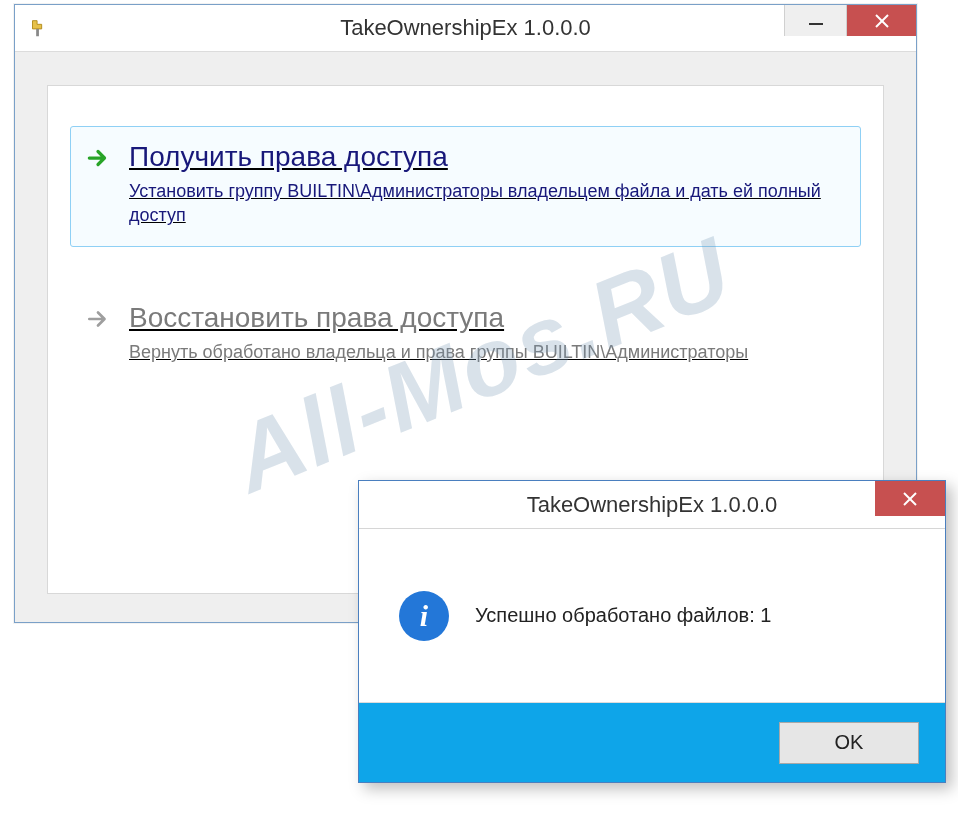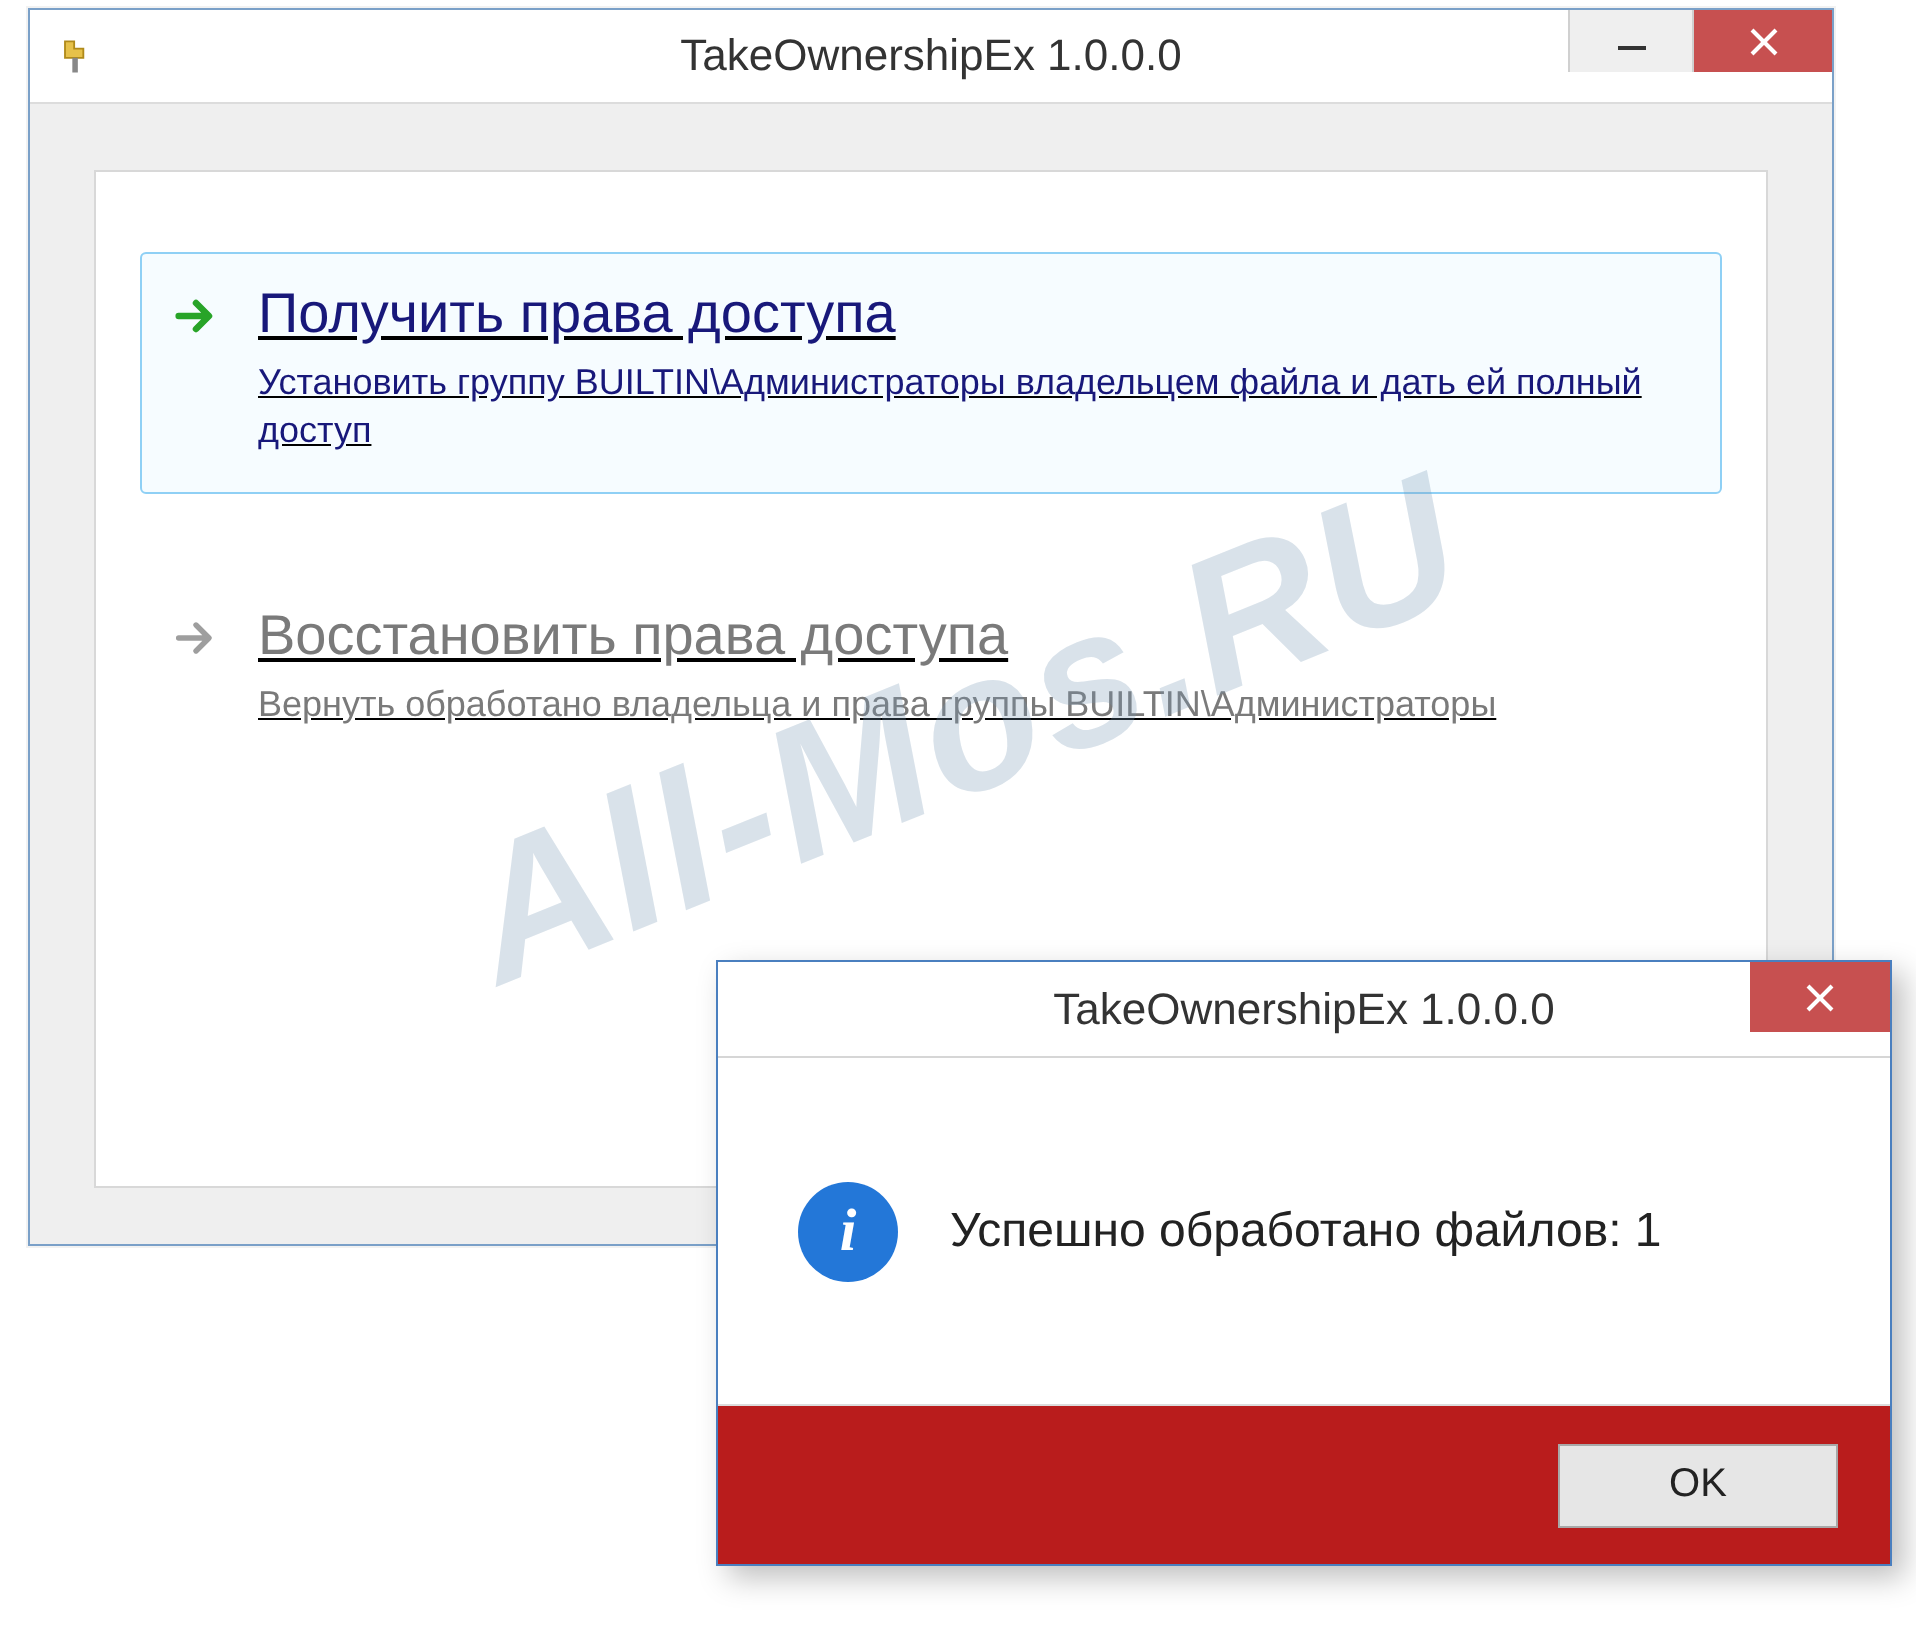--- a/index.html
+++ b/index.html
@@ -182,28 +182,28 @@
   }
   .info-icon::after {
     content:"i";
     font-family: Georgia, serif;
     font-style: italic;
     font-weight: bold;
     font-size: 30px;
     color:#fff;
   }
   .dlg-msg {
-    font-size: 24px;
+    font-size: 20px;
     color: #222;
   }
   .dlg-footer {
     position:absolute;
     left:0; right:0; bottom:0;
     height:80px;
-    background:#b91c1c;
+    background:#0ea5e9;
     display:flex;
     align-items:center;
     justify-content:flex-end;
     padding-right: 26px;
     border-top:1px solid #dcdcdc;
   }
   .ok-btn {
     width: 140px; height: 42px;
     background: #e6e6e6;
     border: 1px solid #a8a8a8;

